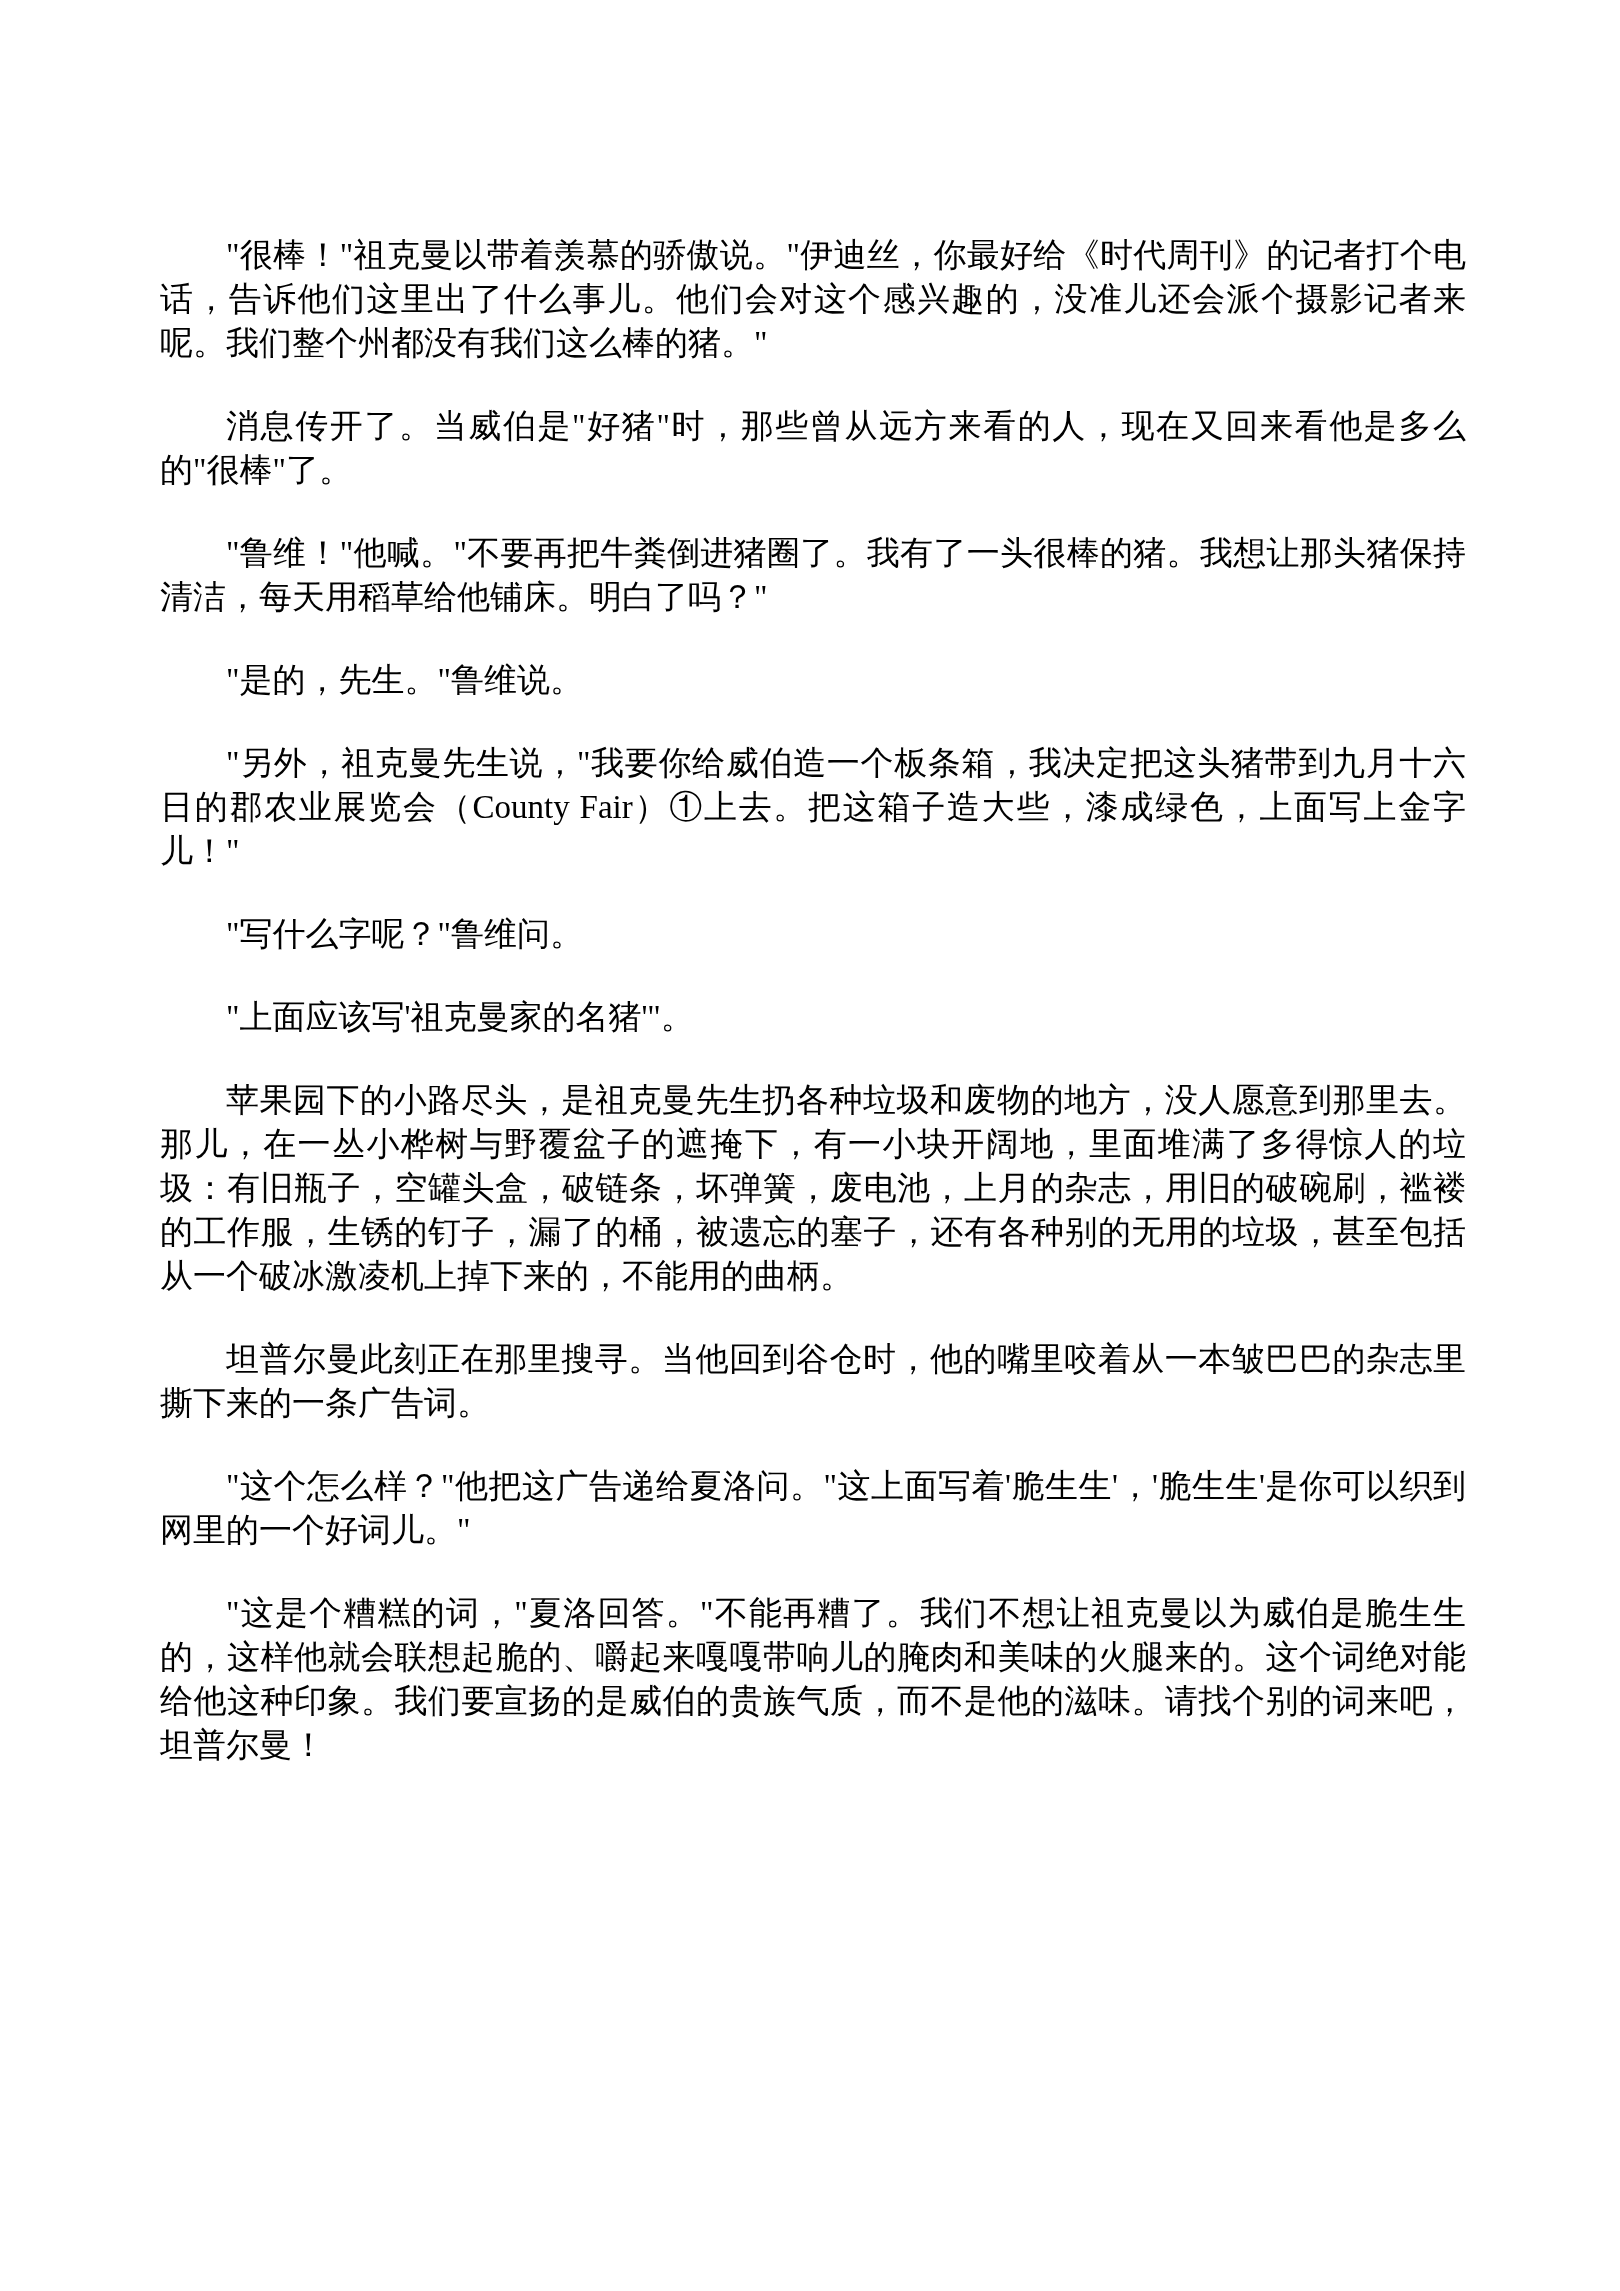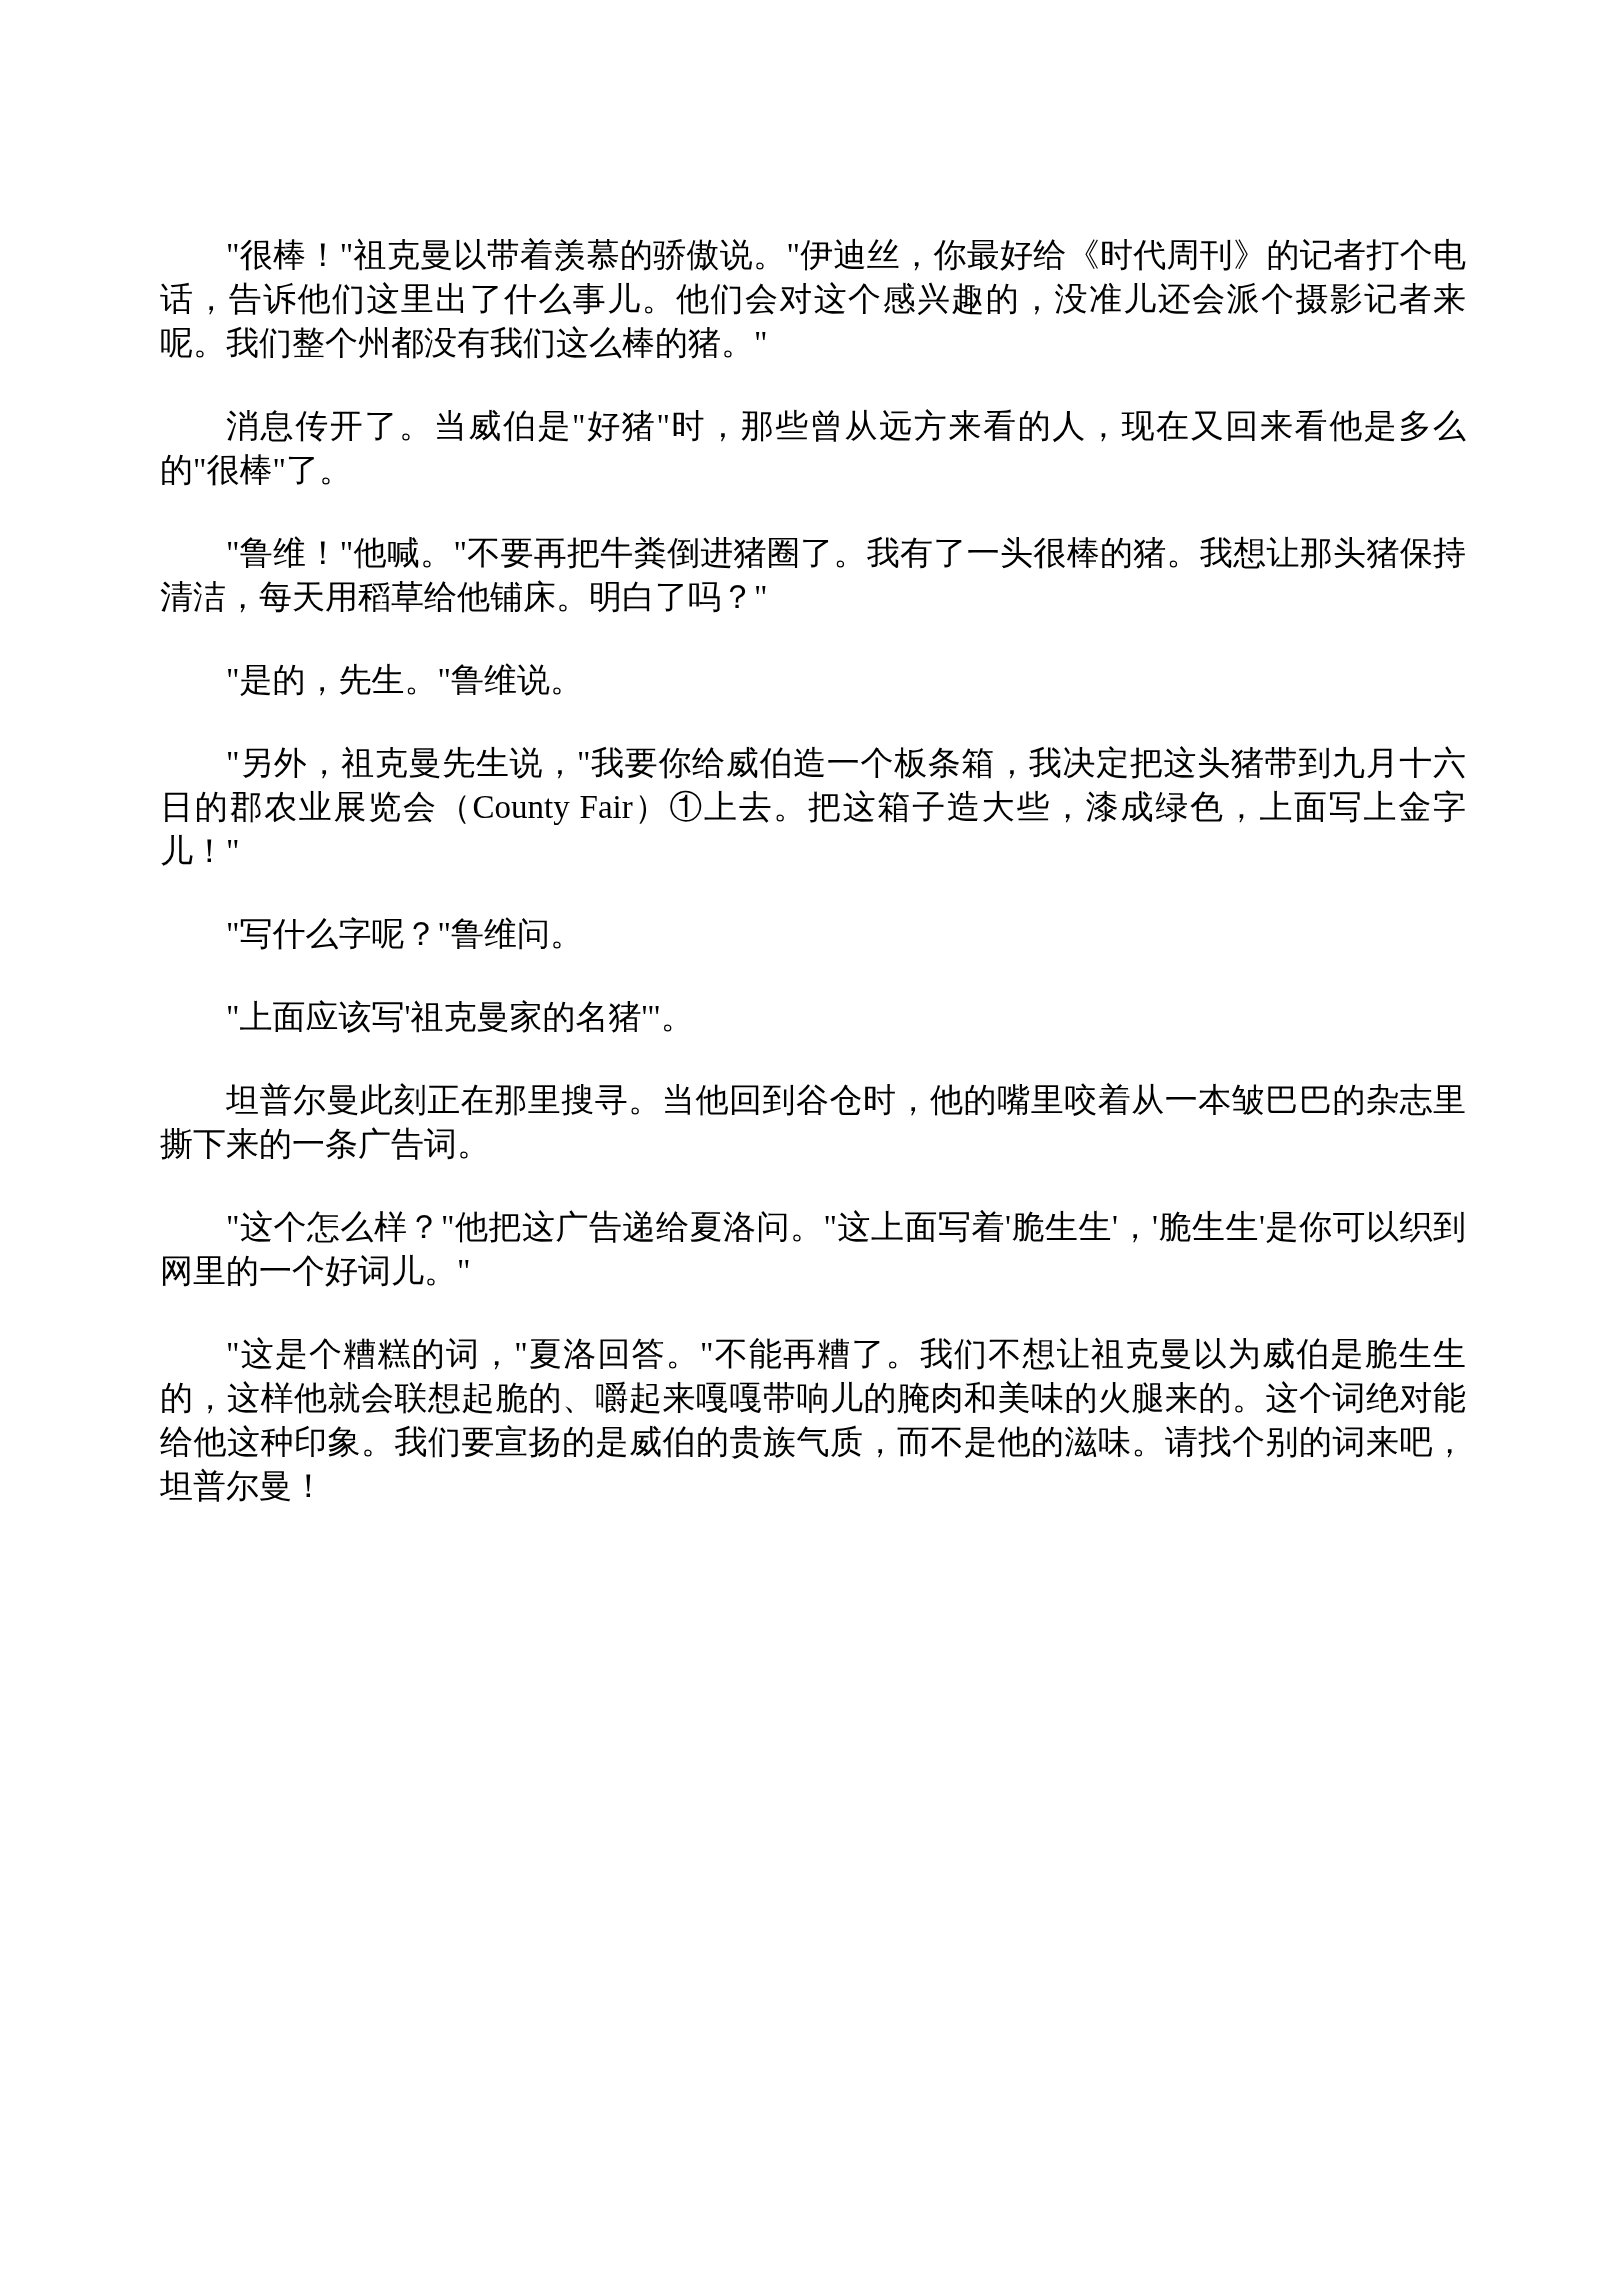--- a/index.html
+++ b/index.html
@@ -40,18 +40,19 @@
 
 <div class="page">
   <div class="content">
     <p>"很棒！"祖克曼以带着羡慕的骄傲说。"伊迪丝，你最好给《时代周刊》的记者打个电话，告诉他们这里出了什么事儿。他们会对这个感兴趣的，没准儿还会派个摄影记者来呢。我们整个州都没有我们这么棒的猪。"</p>
     <p>消息传开了。当威伯是"好猪"时，那些曾从远方来看的人，现在又回来看他是多么的"很棒"了。</p>
     <p>"鲁维！"他喊。"不要再把牛粪倒进猪圈了。我有了一头很棒的猪。我想让那头猪保持清洁，每天用稻草给他铺床。明白了吗？"</p>
     <p>"是的，先生。"鲁维说。</p>
     <p>"另外，祖克曼先生说，"我要你给威伯造一个板条箱，我决定把这头猪带到九月十六日的郡农业展览会（County Fair）①上去。把这箱子造大些，漆成绿色，上面写上金字儿！"</p>
     <p>"写什么字呢？"鲁维问。</p>
     <p>"上面应该写'祖克曼家的名猪'"。</p>
+    <p>苹果园下的小路尽头，是祖克曼先生扔各种垃圾和废物的地方，没人愿意到那里去。那儿，在一丛小桦树与野覆盆子的遮掩下，有一小块开阔地，里面堆满了多得惊人的垃圾：有旧瓶子，空罐头盒，破链条，坏弹簧，废电池，上月的杂志，用旧的破碗刷，褴褛的工作服，生锈的钉子，漏了的桶，被遗忘的塞子，还有各种别的无用的垃圾，甚至包括从一个破冰激凌机上掉下来的，不能用的曲柄。</p>
     <p>坦普尔曼此刻正在那里搜寻。当他回到谷仓时，他的嘴里咬着从一本皱巴巴的杂志里撕下来的一条广告词。</p>
     <p>"这个怎么样？"他把这广告递给夏洛问。"这上面写着'脆生生'，'脆生生'是你可以织到网里的一个好词儿。"</p>
     <p>"这是个糟糕的词，"夏洛回答。"不能再糟了。我们不想让祖克曼以为威伯是脆生生的，这样他就会联想起脆的、嚼起来嘎嘎带响儿的腌肉和美味的火腿来的。这个词绝对能给他这种印象。我们要宣扬的是威伯的贵族气质，而不是他的滋味。请找个别的词来吧，坦普尔曼！</p>
   </div>
 </div>
 
 
 </body></html>

